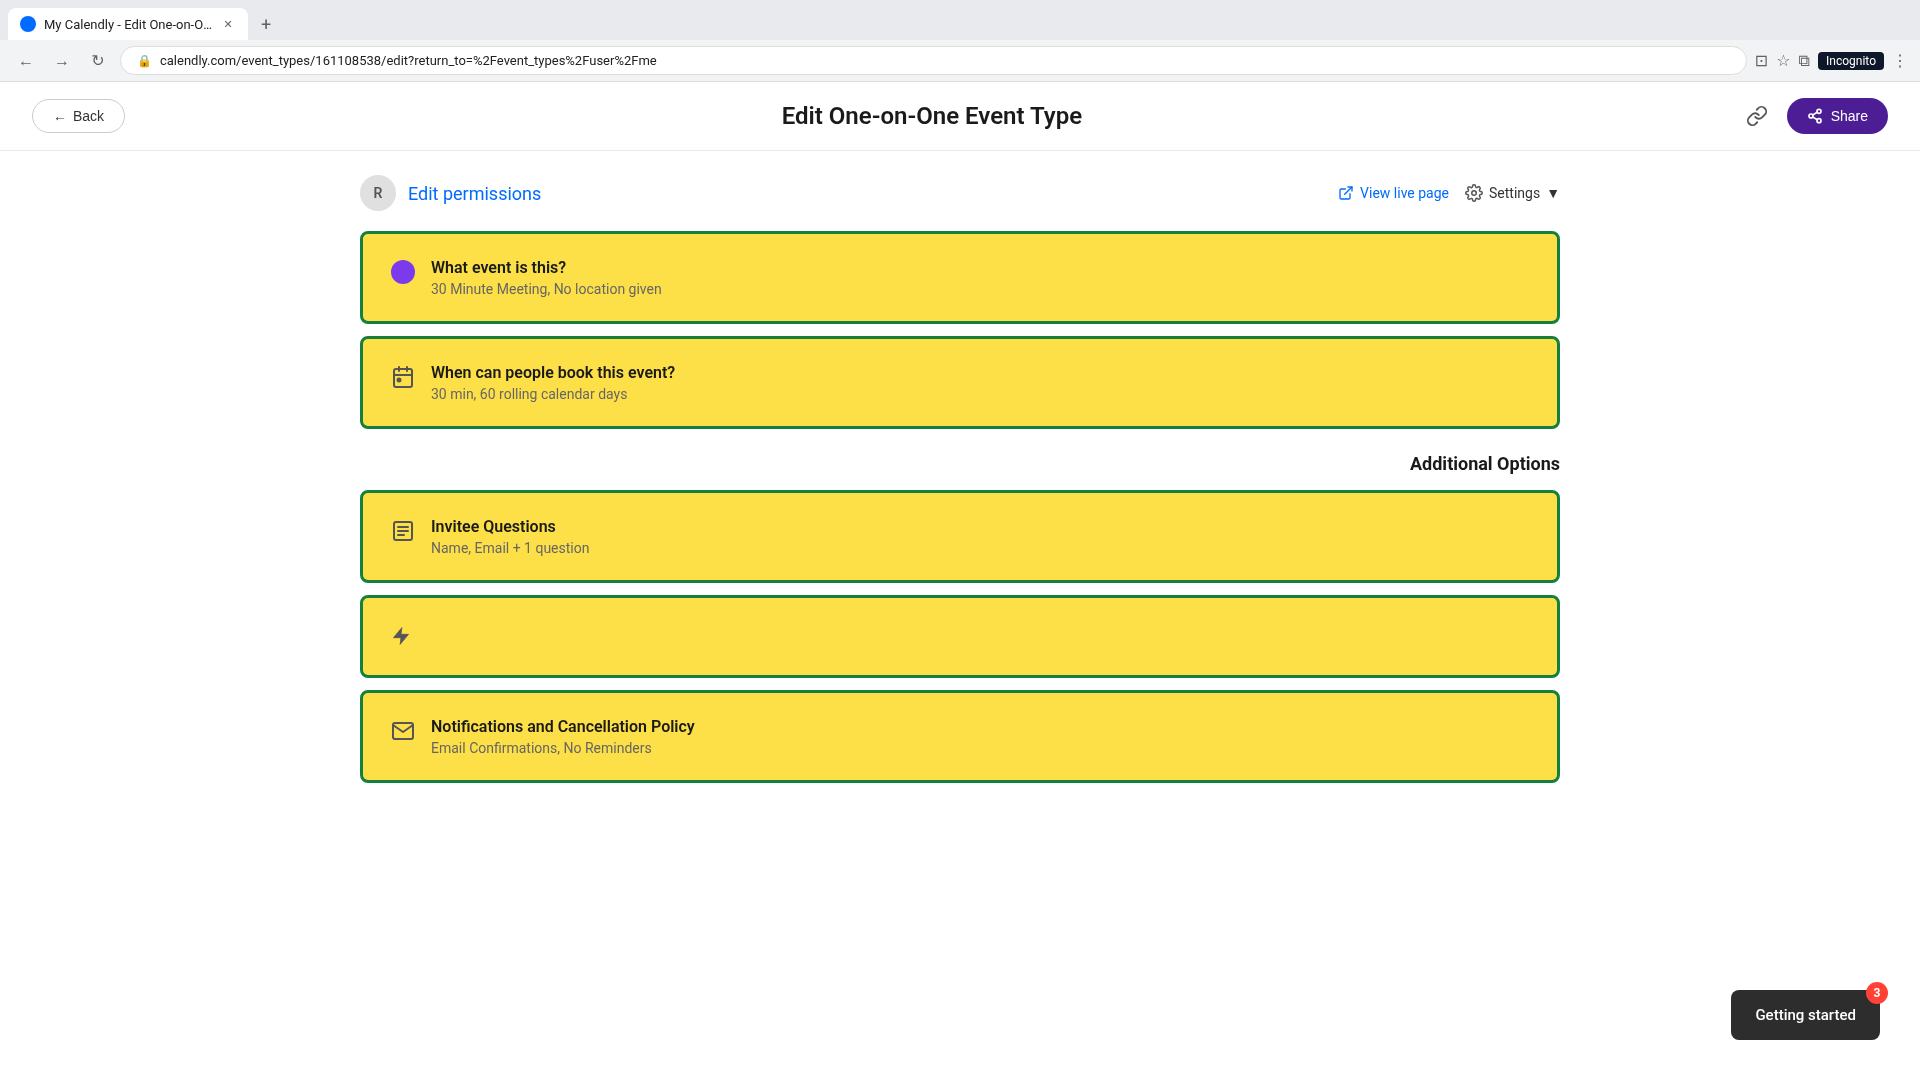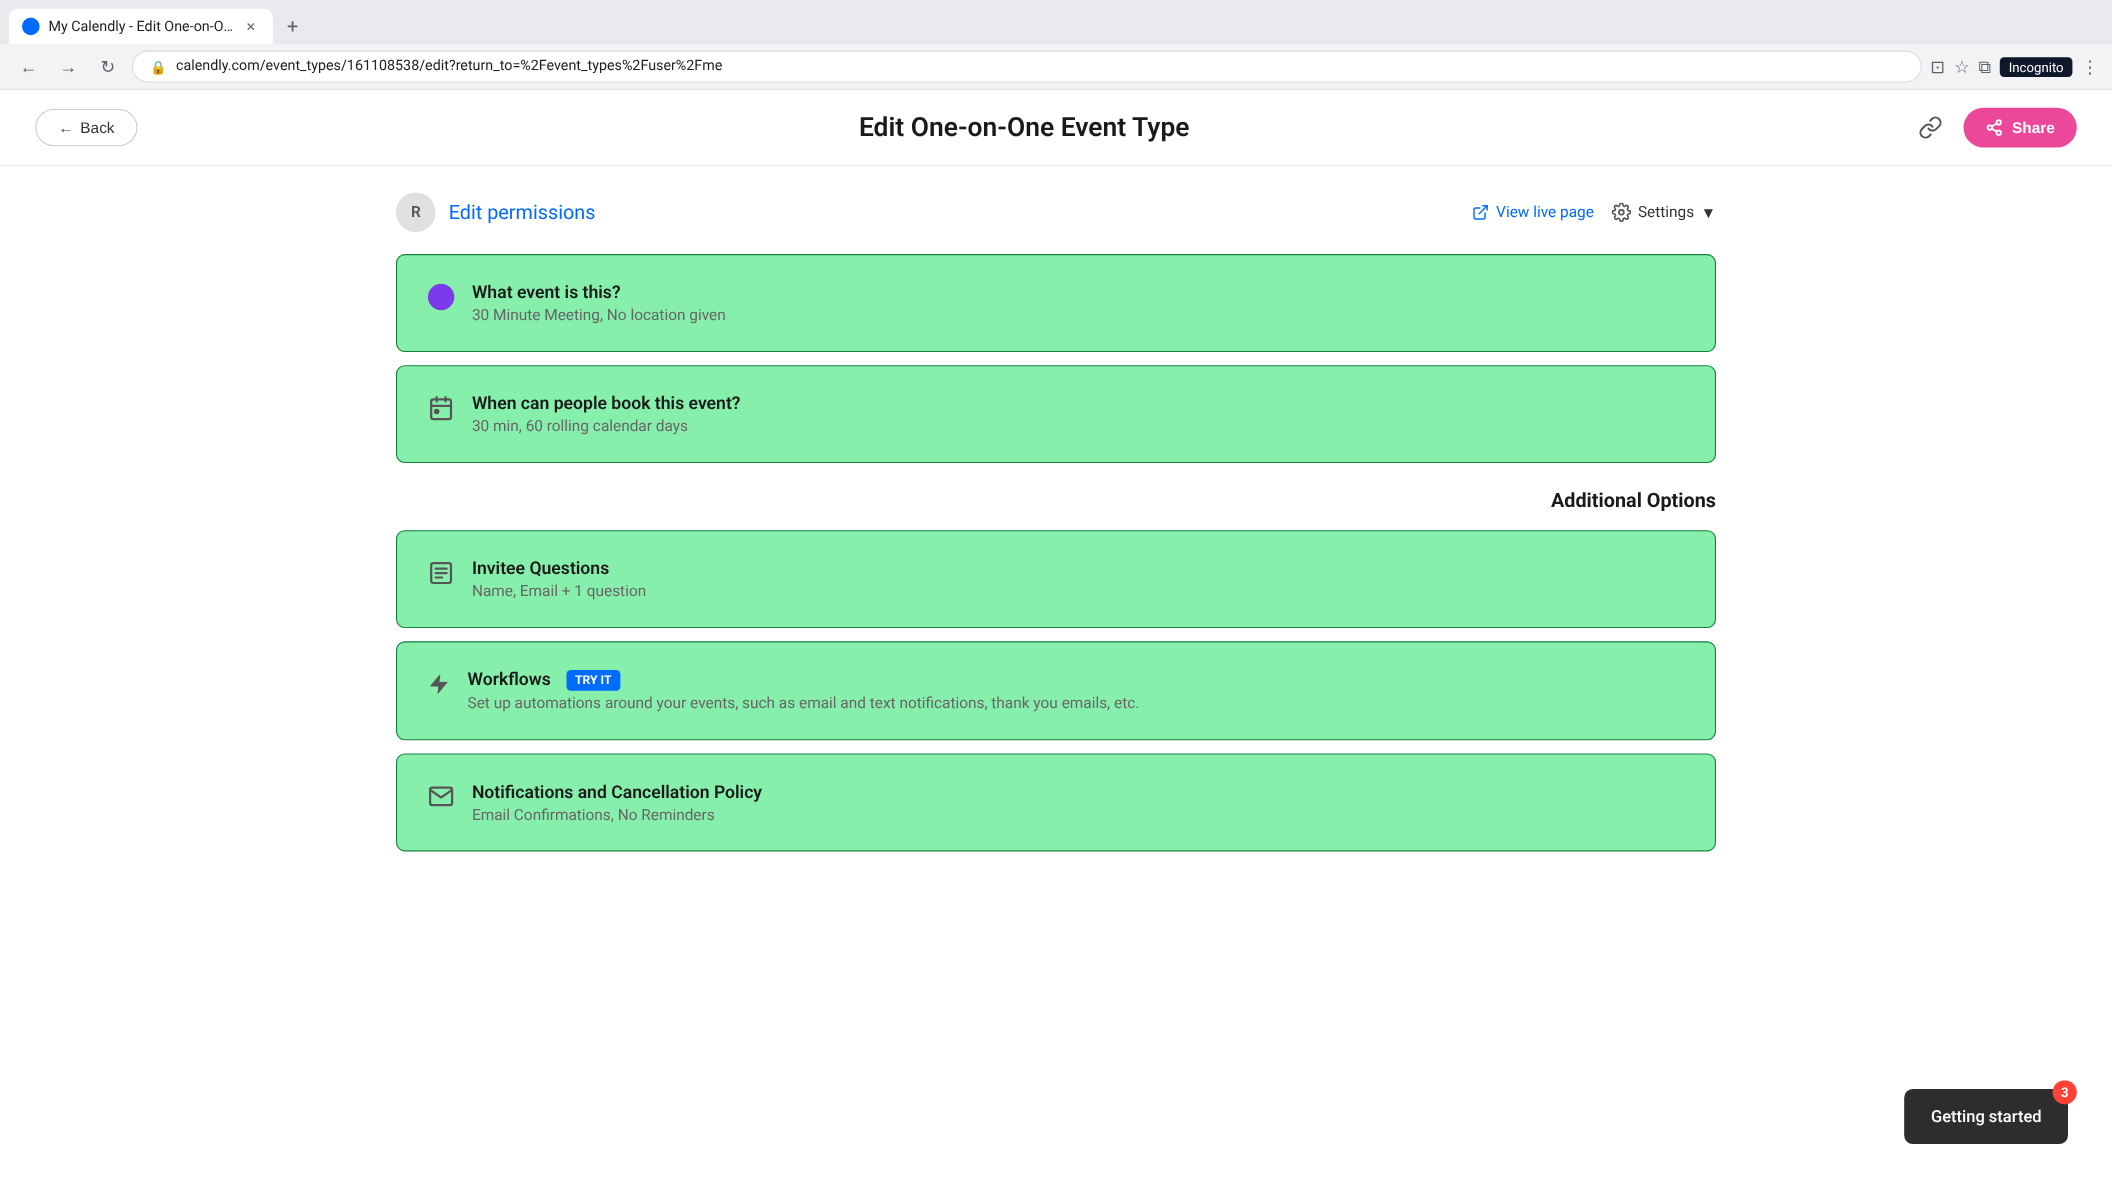--- a/index.html
+++ b/index.html
@@ -162,27 +162,27 @@
       align-items: center;
       justify-content: center;
       cursor: pointer;
       color: #555;
       font-size: 18px;
     }
     .share-button {
       display: flex;
       align-items: center;
       gap: 8px;
-      background: #ec4899;
+      background: #4c1d95;
       color: #fff;
       border: none;
       border-radius: 20px;
       padding: 10px 20px;
       font-size: 14px;
-      font-weight: 700;
+      font-weight: 400;
       cursor: pointer;
     }
 
     
     .page-body {
       max-width: 1280px;
       margin: 0 auto;
       padding: 24px 40px;
     }
 
@@ -235,25 +235,25 @@
       display: flex;
       align-items: center;
       gap: 6px;
       color: #333;
       font-size: 14px;
       cursor: pointer;
     }
 
     
     .section-card {
-      border: 1px solid #15803d;
+      border: 3px solid #15803d;
       border-radius: 8px;
       padding: 24px 28px;
       margin-bottom: 12px;
-      background: #86efac;
+      background: #fde047;
       cursor: pointer;
       transition: box-shadow 0.15s;
       display: flex;
       align-items: flex-start;
       gap: 16px;
     }
     .section-card-icon {
       margin-top: 2px;
       flex-shrink: 0;
     }
@@ -461,27 +461,20 @@
         <p>Name, Email + 1 question</p>
       </div>
     </div>
 
     <div class="section-card">
       <div class="section-card-icon">
         <svg width="20" height="24" viewBox="0 0 24 24" fill="#555" stroke="#555" stroke-width="1">
           <polygon points="13 2 3 14 12 14 11 22 21 10 12 10 13 2"></polygon>
         </svg>
       </div>
-      <div class="section-card-content">
-        <h3>
-          <span>Workflows</span>
-          <span class="try-it-badge">TRY IT</span>
-        </h3>
-        <p>Set up automations around your events, such as email and text notifications, thank you emails, etc.</p>
-      </div>
     </div>
 
     <div class="section-card">
       <div class="section-card-icon">
         <svg width="24" height="24" viewBox="0 0 24 24" fill="none" stroke="#555" stroke-width="2" stroke-linecap="round" stroke-linejoin="round">
           <path d="M4 4h16c1.1 0 2 .9 2 2v12c0 1.1-.9 2-2 2H4c-1.1 0-2-.9-2-2V6c0-1.1.9-2 2-2z"></path>
           <polyline points="22,6 12,13 2,6"></polyline>
         </svg>
       </div>
       <div class="section-card-content">

